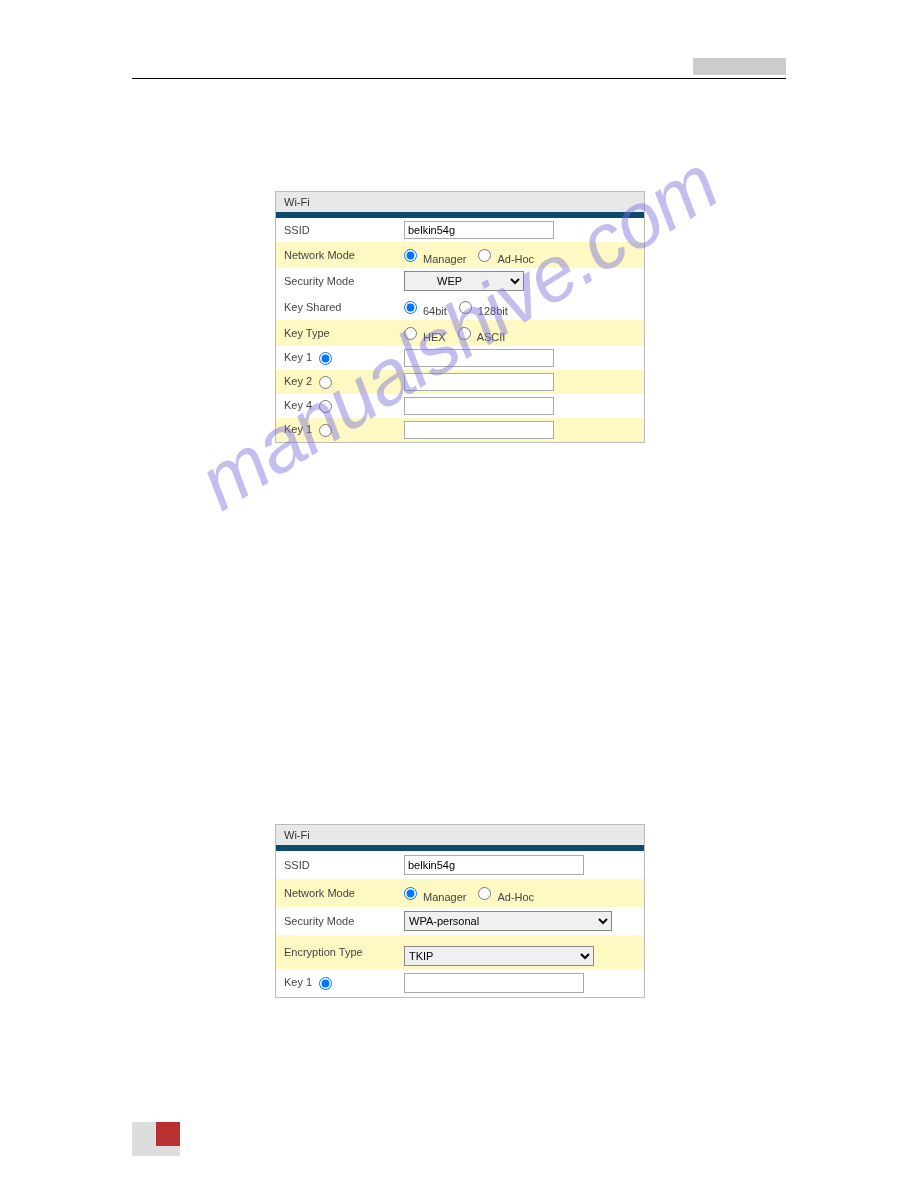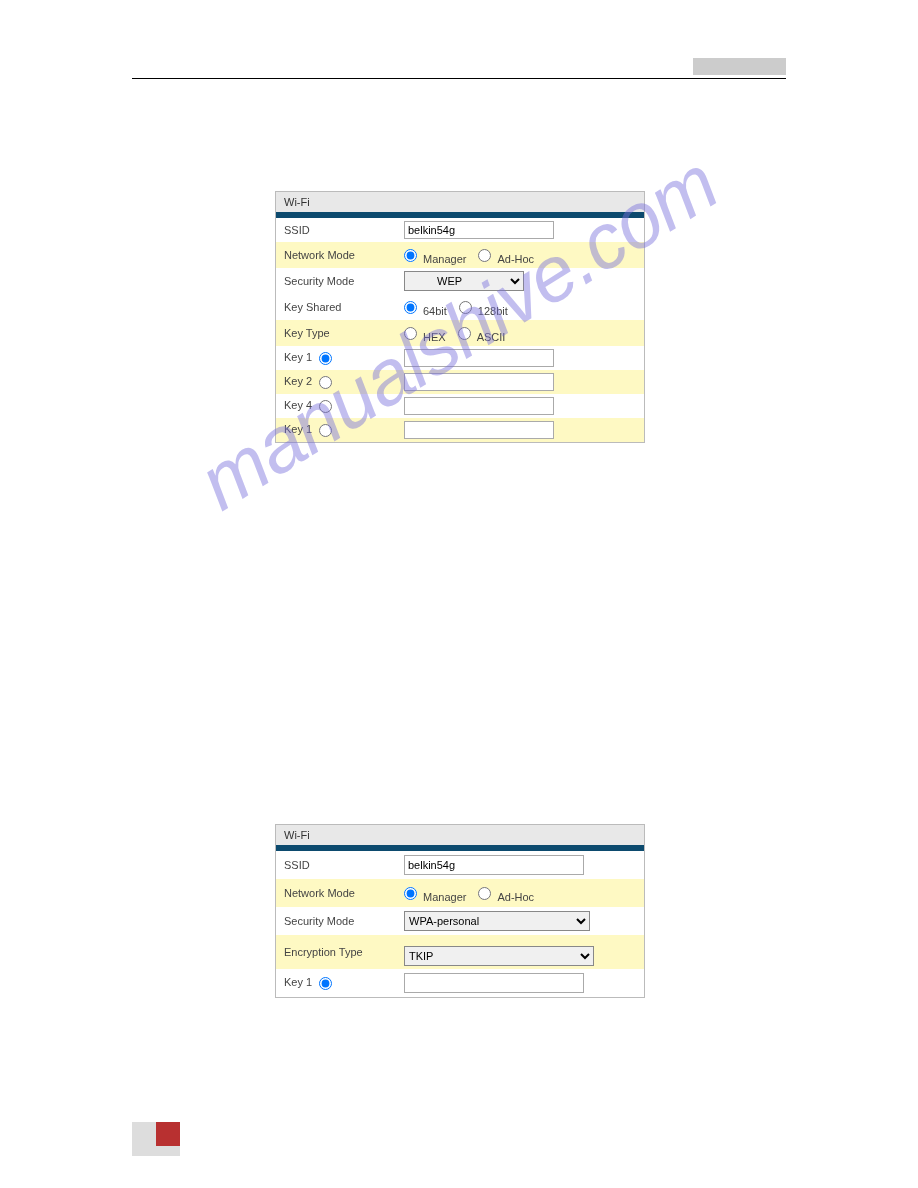--- a/index.html
+++ b/index.html
@@ -230,21 +230,21 @@
         <input type="radio" checked="" style="">
         <span class="radio-label">Manager</span>
         <input type="radio" style="">
         <span class="radio-label">Ad-Hoc</span>
       </div>
     </div>
 
     <div class="row" style="min-height:28px;">
       <div class="row-label">Security Mode</div>
       <div class="row-ctrl">
-        <select style="width:186px;">
+        <select style="width:208px;">
           <option>WPA-personal</option>
         </select>
       </div>
     </div>
 
     <div class="row alt" style="min-height:28px;">
       <div class="row-label">Encryption Type</div>
       <div class="row-ctrl">
         <select style="width:190px;margin-top:8px;">
           <option>TKIP</option>

